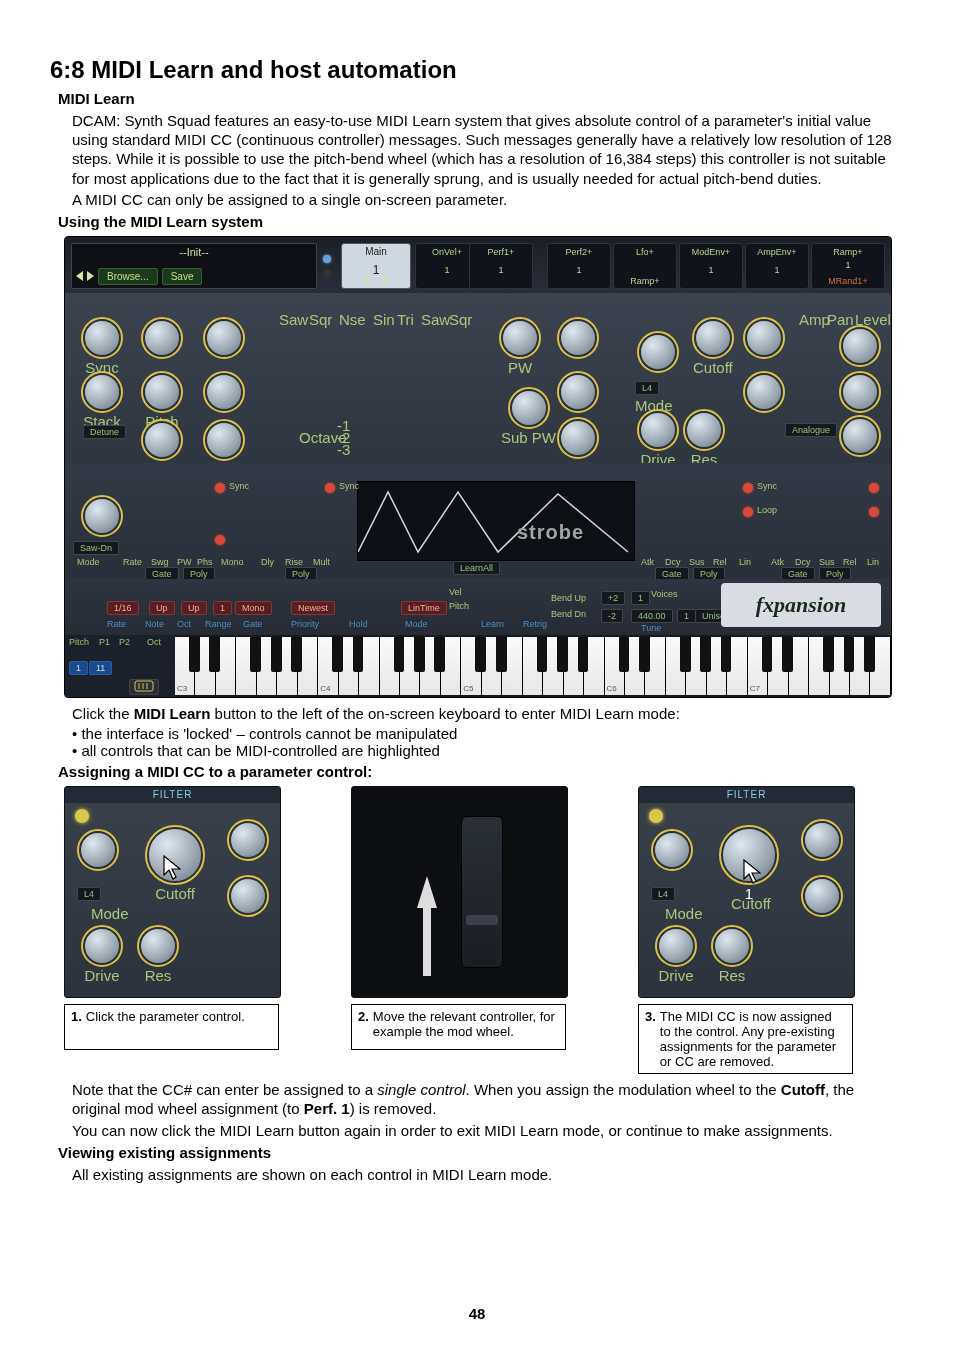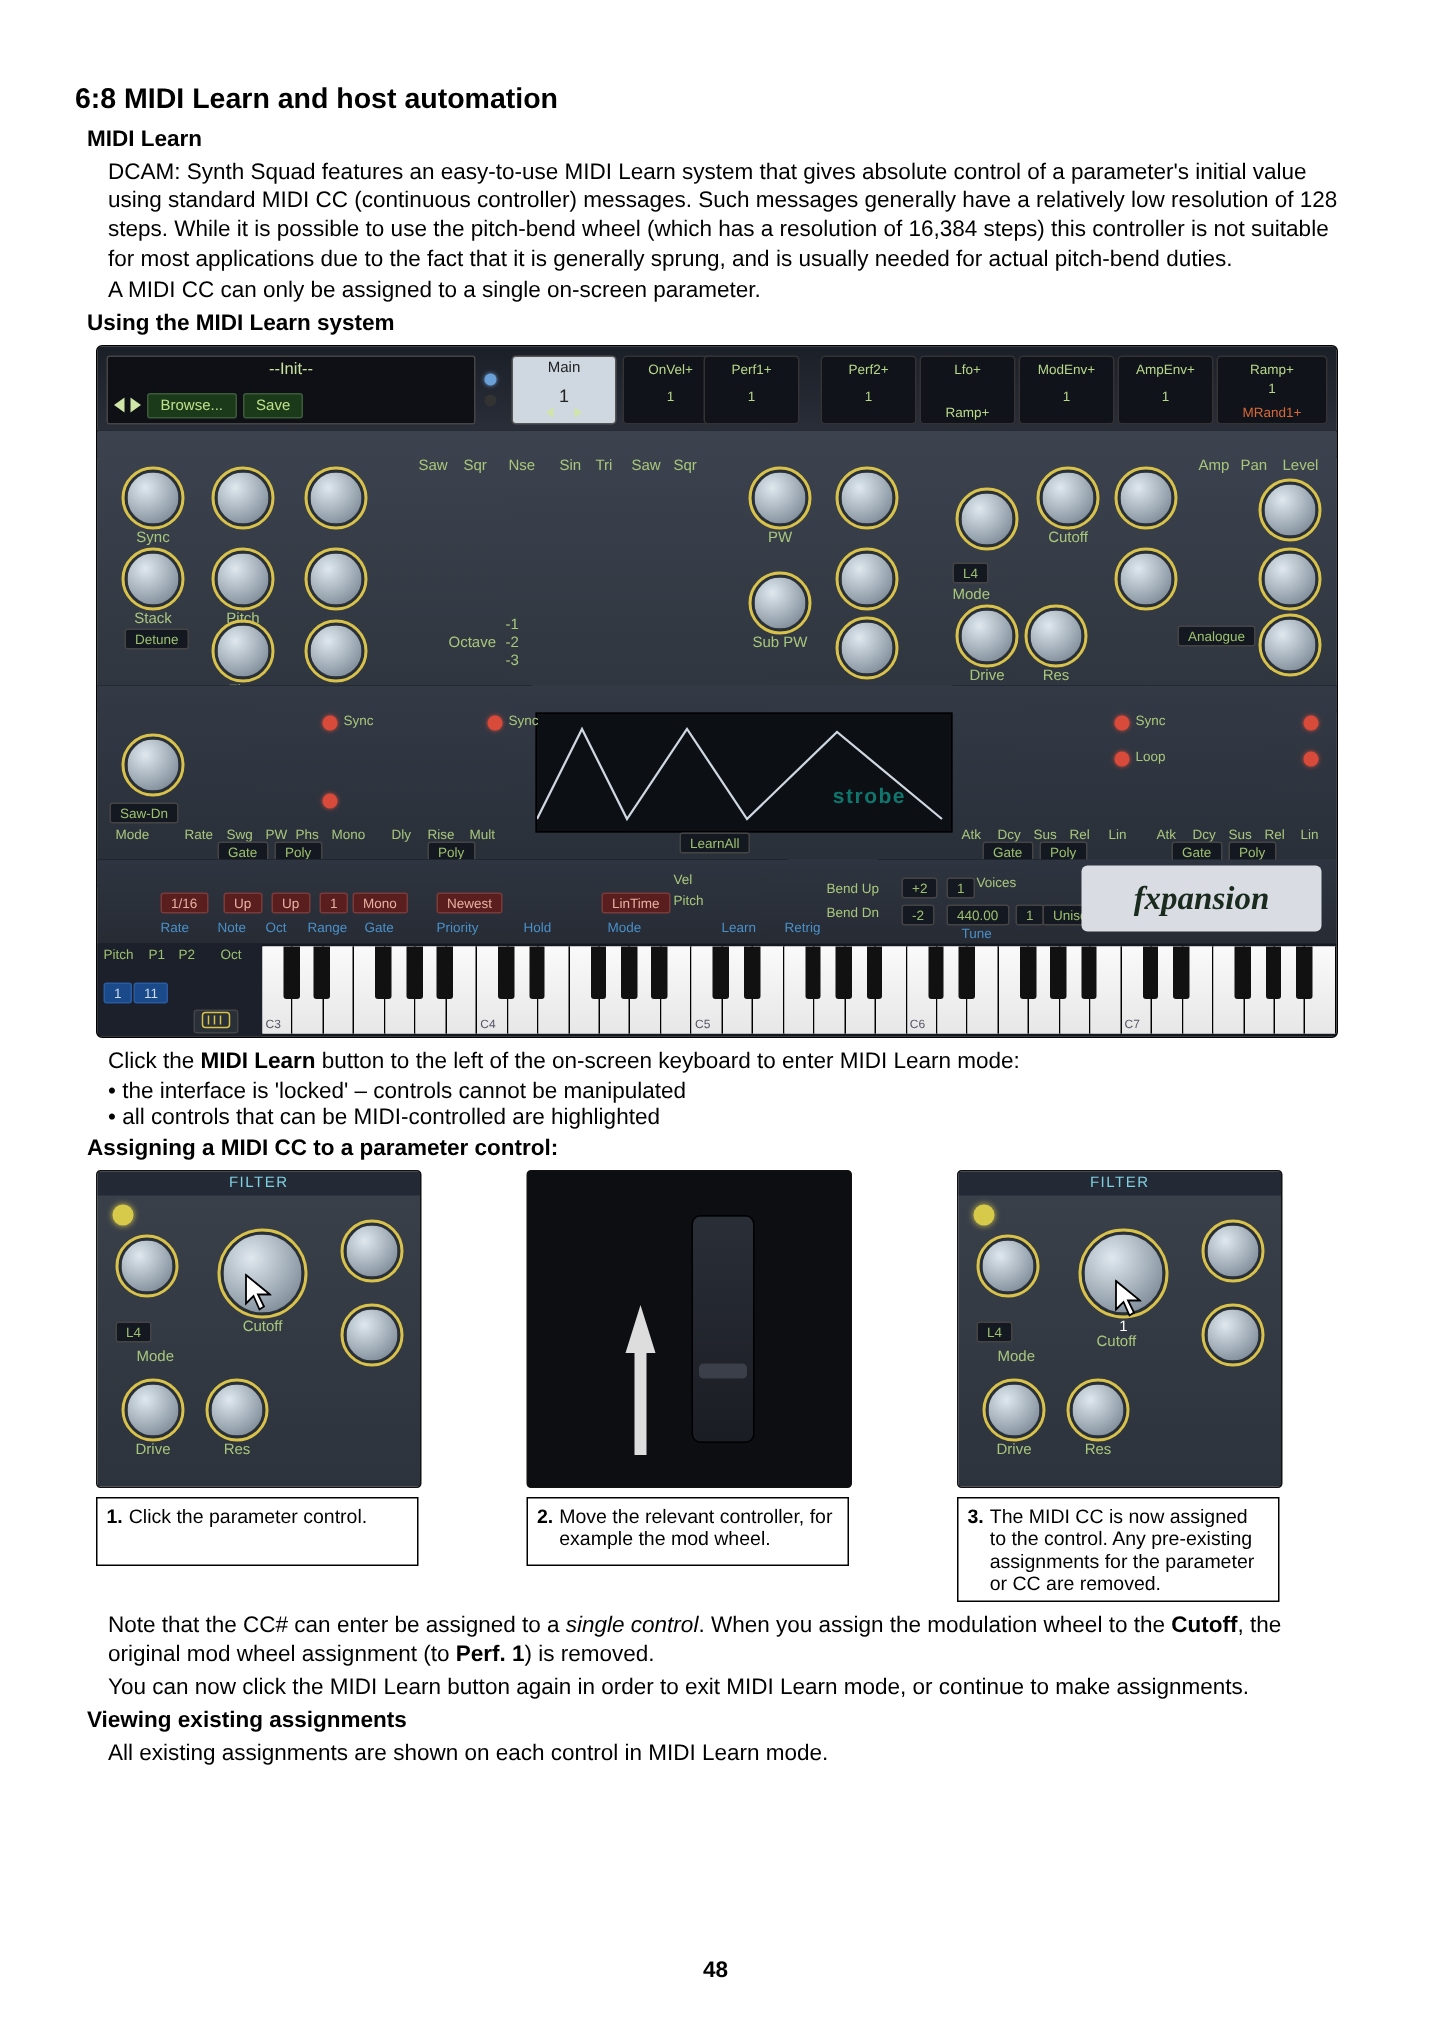--- a/index.html
+++ b/index.html
@@ -11,21 +11,21 @@
     font-size: 15px;
     color: #000;
     background: #fff;
     position: relative;
     box-sizing: border-box;
     padding: 56px 50px 0 50px;
   }
   h2.section {
     font-family: "Arial Black", Arial, sans-serif;
     font-weight: 900;
-    font-size: 19px;
+    font-size: 24px;
     margin: 0 0 6px 0;
   }
   h3.sub {
     font-weight: bold;
     font-size: 15px;
     margin: 4px 0 4px 8px;
   }
   p.body {
     margin: 2px 0 2px 22px;
     line-height: 1.28;
@@ -87,21 +87,21 @@
   .slot.double .n2 { position:absolute; bottom:2px; left:0; right:0; }
   
   .sectband {
     position:absolute; height:16px; background:#232a36; color:#9bdda0;
     font-size:10px; letter-spacing:1px; text-align:center; border-top:1px solid #000; border-bottom:1px solid #000;
     line-height:16px;
   }
   .osc-area { position:absolute; left:0; top:56px; width:826px; height:170px; background:linear-gradient(#3d434e,#303640);}
   .knob { width:34px; height:34px; border-radius:50%; background:radial-gradient(circle at 35% 30%, #dfe8ef, #6a7885); border:2px solid #2a3038; position:relative;}
   .knob.yel::after{content:"";position:absolute;inset:-4px;border:2px solid #d8c24a;border-radius:50%;}
-  .klabel { color:#a7c77c; font-size:10px; text-align:left; }
+  .klabel { color:#a7c77c; font-size:15px; text-align:left; }
   .oscpad { position:absolute; display:flex; flex-direction:column; align-items:center; gap:2px;}
   .pill { background:#141820; color:#9cc070; font-size:9px; padding:1px 6px; border:1px solid #444; border-radius:2px;}
   .env-area { position:absolute; left:0; top:226px; width:826px; height:116px; background:linear-gradient(#343a45,#2a303a);}
   .envbox { position:absolute; background:#0c0f14; border:1px solid #000; }
   .envlabel{ color:#a7c77c; font-size:9px; position:absolute;}
   .led { width:10px;height:10px;border-radius:50%; }
   .led.r{background:#d84a3a;box-shadow:0 0 3px #d84a3a;}
   .bot-area { position:absolute; left:0; top:342px; width:826px; height:56px; background:linear-gradient(#2f3540,#262b34);}
   .logo { position:absolute; right:10px; top:346px; width:160px; height:44px; background:#d9dde3; border-radius:4px;
     color:#1a2a1e; font-family:Georgia, serif; font-style:italic; font-weight:bold; font-size:22px;
@@ -328,21 +328,21 @@
   <div class="sectband" style="left:0;top:226px;width:170px">LFO / CLOCK</div>
   <div class="sectband" style="left:170px;top:226px;width:120px">RAMP</div>
   <div class="sectband" style="left:570px;top:226px;width:128px">MOD ENV</div>
   <div class="sectband" style="left:698px;top:226px;width:128px">AMP ENV</div>
 
   <div class="env-area">
     <div class="envbox" style="left:292px;top:18px;width:276px;height:78px">
       <svg viewBox="0 0 276 78" style="width:100%;height:100%">
           <polyline points="0,70 30,10 60,70 100,10 140,70 200,12 270,70" fill="none" stroke="#cfd7e0" stroke-width="1.5"></polyline>
         </svg>
-      <div style="position:absolute;right:30px;bottom:16px;color:#0f766e;font-size:14px;font-weight:bold;letter-spacing:1px">strobe</div>
+      <div style="position:absolute;right:50px;bottom:16px;color:#a3a3a3;font-size:20px;font-weight:bold;letter-spacing:1px">strobe</div>
     </div>
     <div class="oscpad" style="left:18px;top:34px">
         <div class="knob yel"></div>
       </div>
     <div class="pill" style="position:absolute;left:8px;top:78px">Saw-Dn</div>
     <div class="envlabel" style="left:12px;top:94px">Mode</div>
     <div class="envlabel" style="left:58px;top:94px">Rate</div>
     <div class="envlabel" style="left:86px;top:94px">Swg</div>
     <div class="envlabel" style="left:112px;top:94px">PW</div>
     <div class="envlabel" style="left:132px;top:94px">Phs</div>

